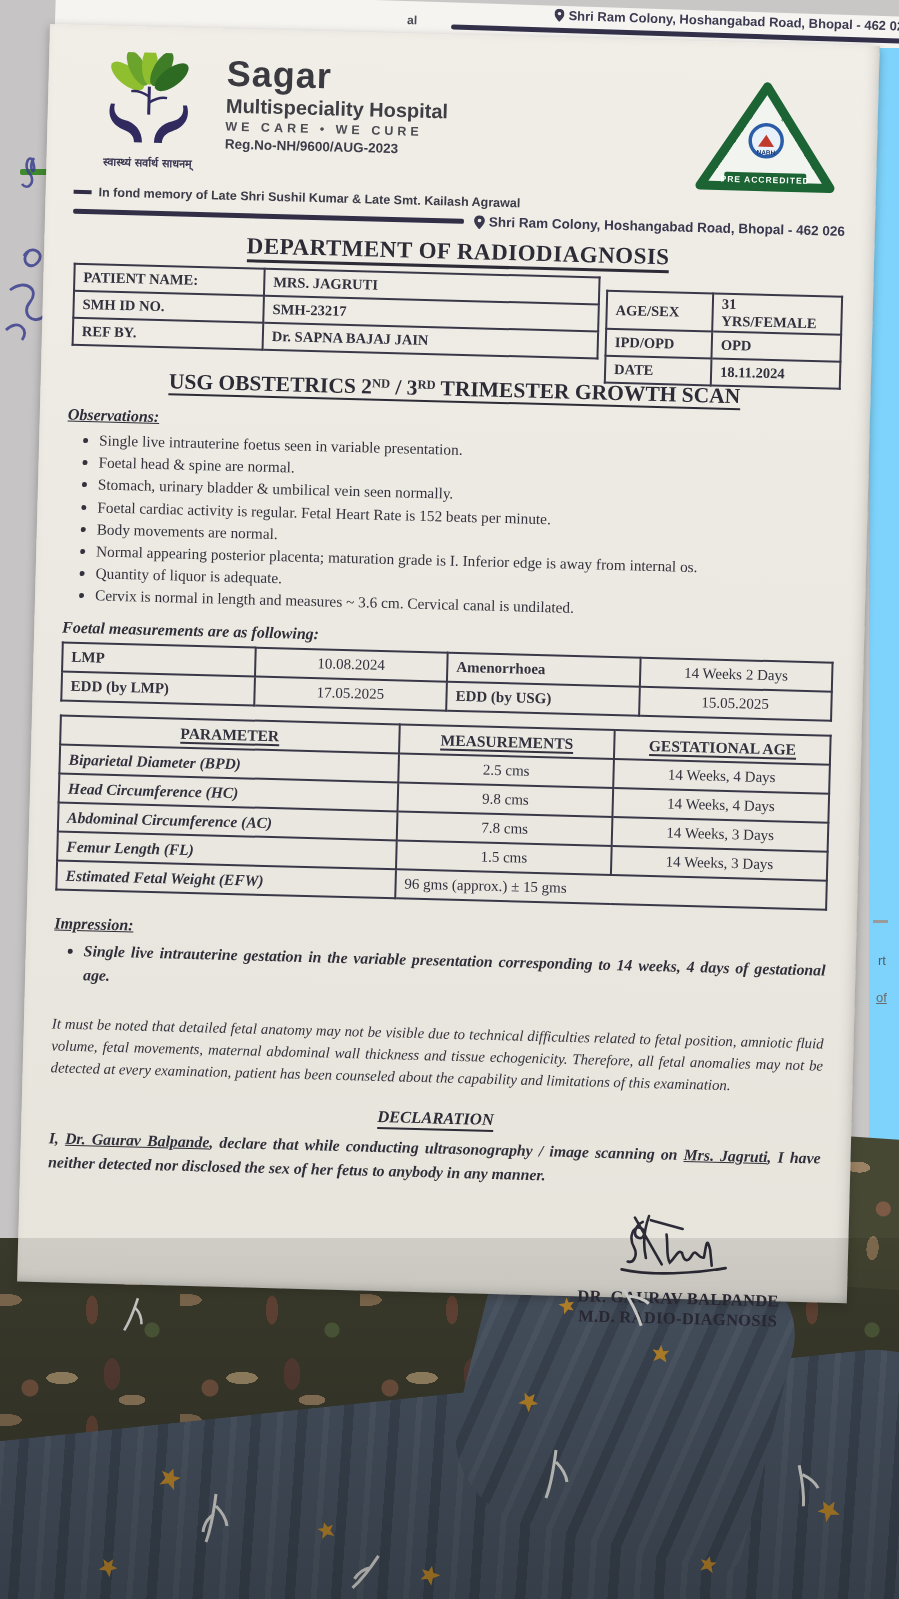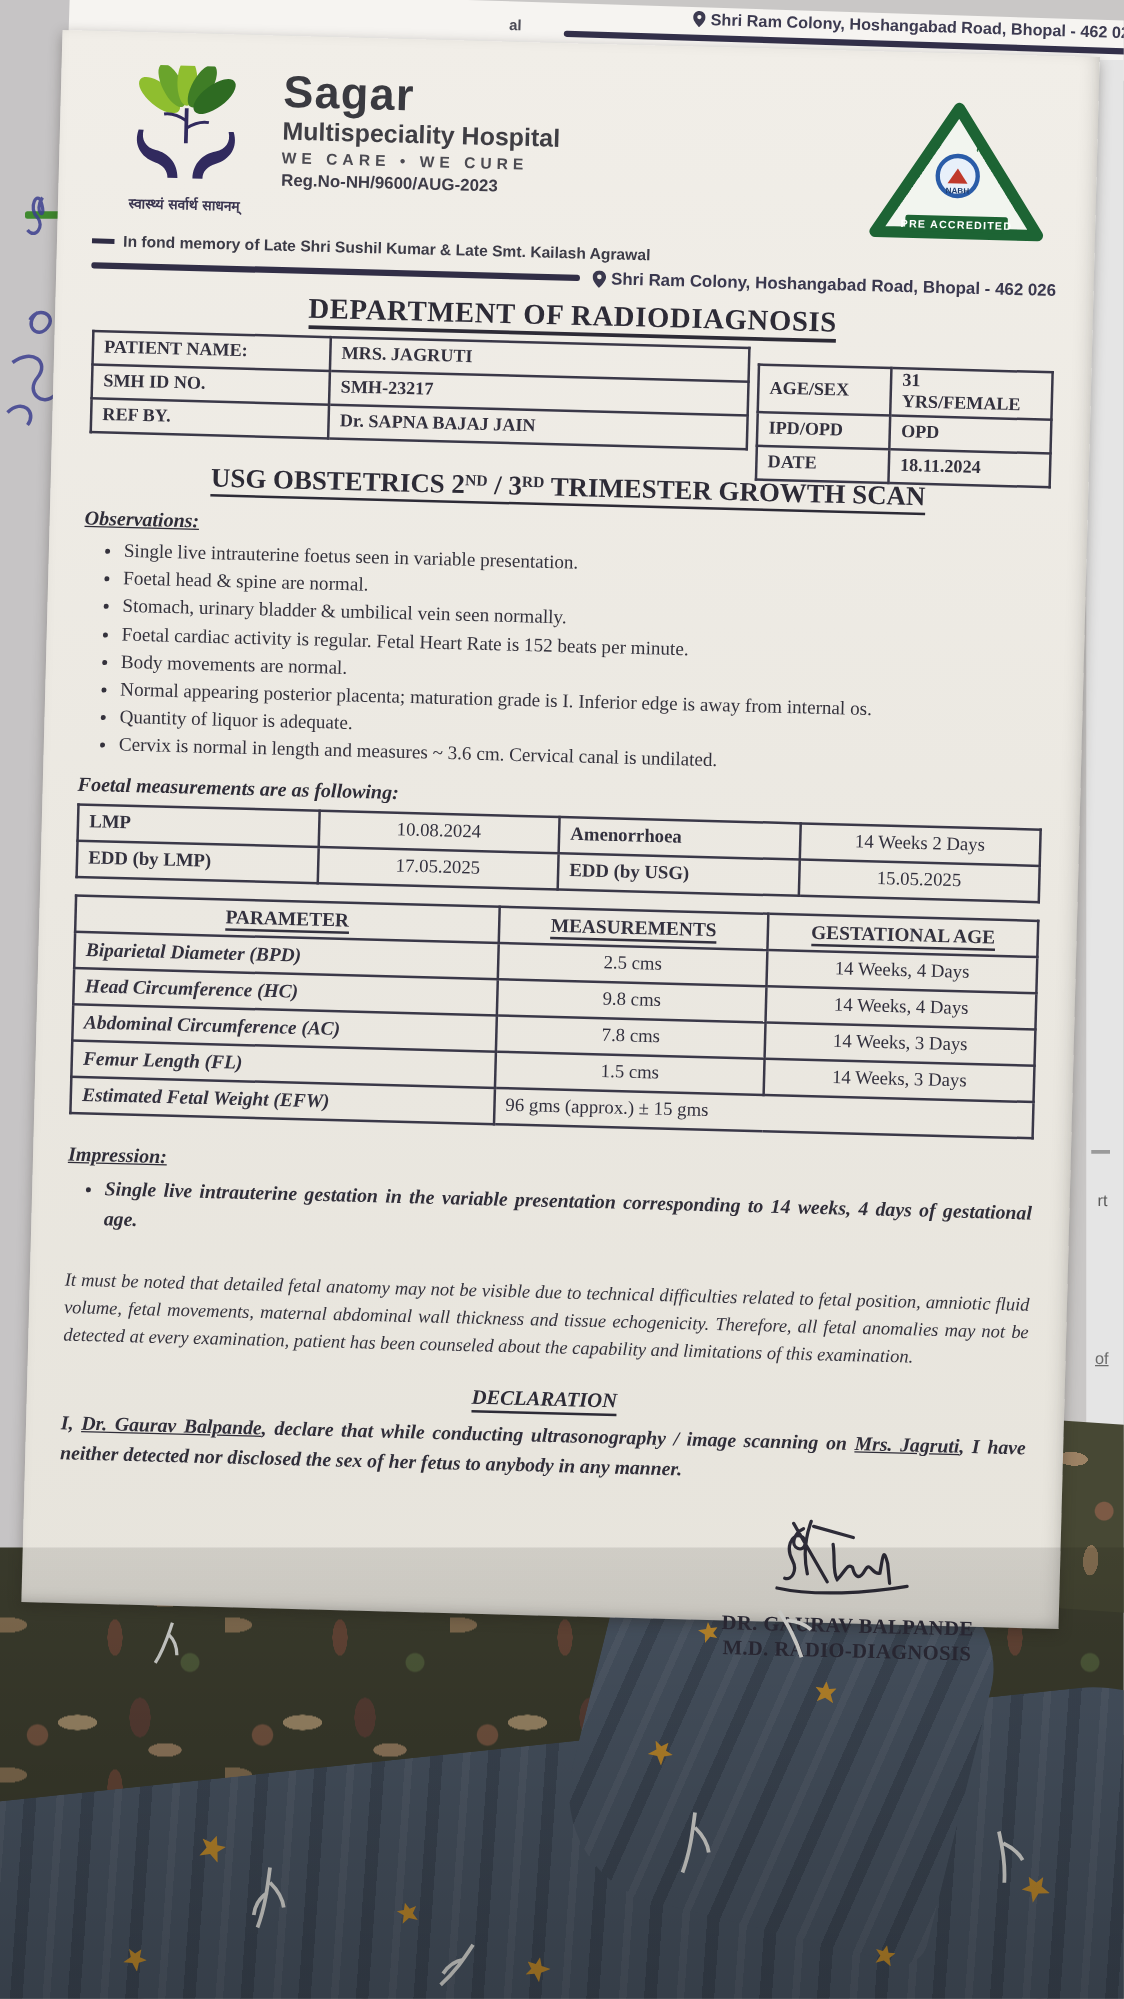--- a/index.html
+++ b/index.html
@@ -15,24 +15,24 @@
   .under-top{
     position:absolute;left:56px;top:-10px;width:864px;height:48px;
     background:#f6f4f1;transform:rotate(1.8deg);transform-origin:0 0;z-index:1;
   }
   .frag-al{position:absolute;left:352px;top:12px;font:bold 12px "Liberation Sans",sans-serif;color:#4a4a55;}
   .top-line{position:absolute;left:396px;right:6px;top:22px;height:5px;background:#33304a;border-radius:3px;}
   .top-address{
     position:absolute;right:8px;top:2px;display:flex;align-items:center;gap:4px;
     font:bold 13px "Liberation Sans",sans-serif;color:#3c3a50;white-space:nowrap;
   }
-  .right-sheet{position:absolute;right:0;top:48px;width:30px;height:1105px;background:#e5e5e5;z-index:1;}
+  .right-sheet{position:absolute;right:0;top:48px;width:30px;height:1105px;background:#7dd3fc;z-index:1;}
   .right-sheet .dash{position:absolute;left:4px;top:872px;width:15px;height:3px;background:#9a9a9a;}
   .frag-rt{position:absolute;left:9px;top:905px;font:13px "Liberation Sans",sans-serif;color:#5a5a5a;}
-  .frag-of{position:absolute;left:7px;top:1031px;font:13px "Liberation Sans",sans-serif;color:#6a6a6a;text-decoration:underline;}
+  .frag-of{position:absolute;left:7px;top:942px;font:13px "Liberation Sans",sans-serif;color:#6a6a6a;text-decoration:underline;}
 
   
   .fabric-base{
     position:absolute;left:0;top:1238px;right:0;bottom:0;z-index:1;
     background-color:#3f4030;
     background-image:
       radial-gradient(circle 8px at 30px 30px,#7c5a45 0 8px,transparent 9px),
       radial-gradient(ellipse 26px 10px at 62px 20px,#a8926f 0 60%,transparent 61%),
       radial-gradient(ellipse 26px 10px at 6px 62px,#8a7355 0 60%,transparent 61%),
       radial-gradient(ellipse 10px 24px at 92px 72px,#6b4a3a 0 60%,transparent 61%),

